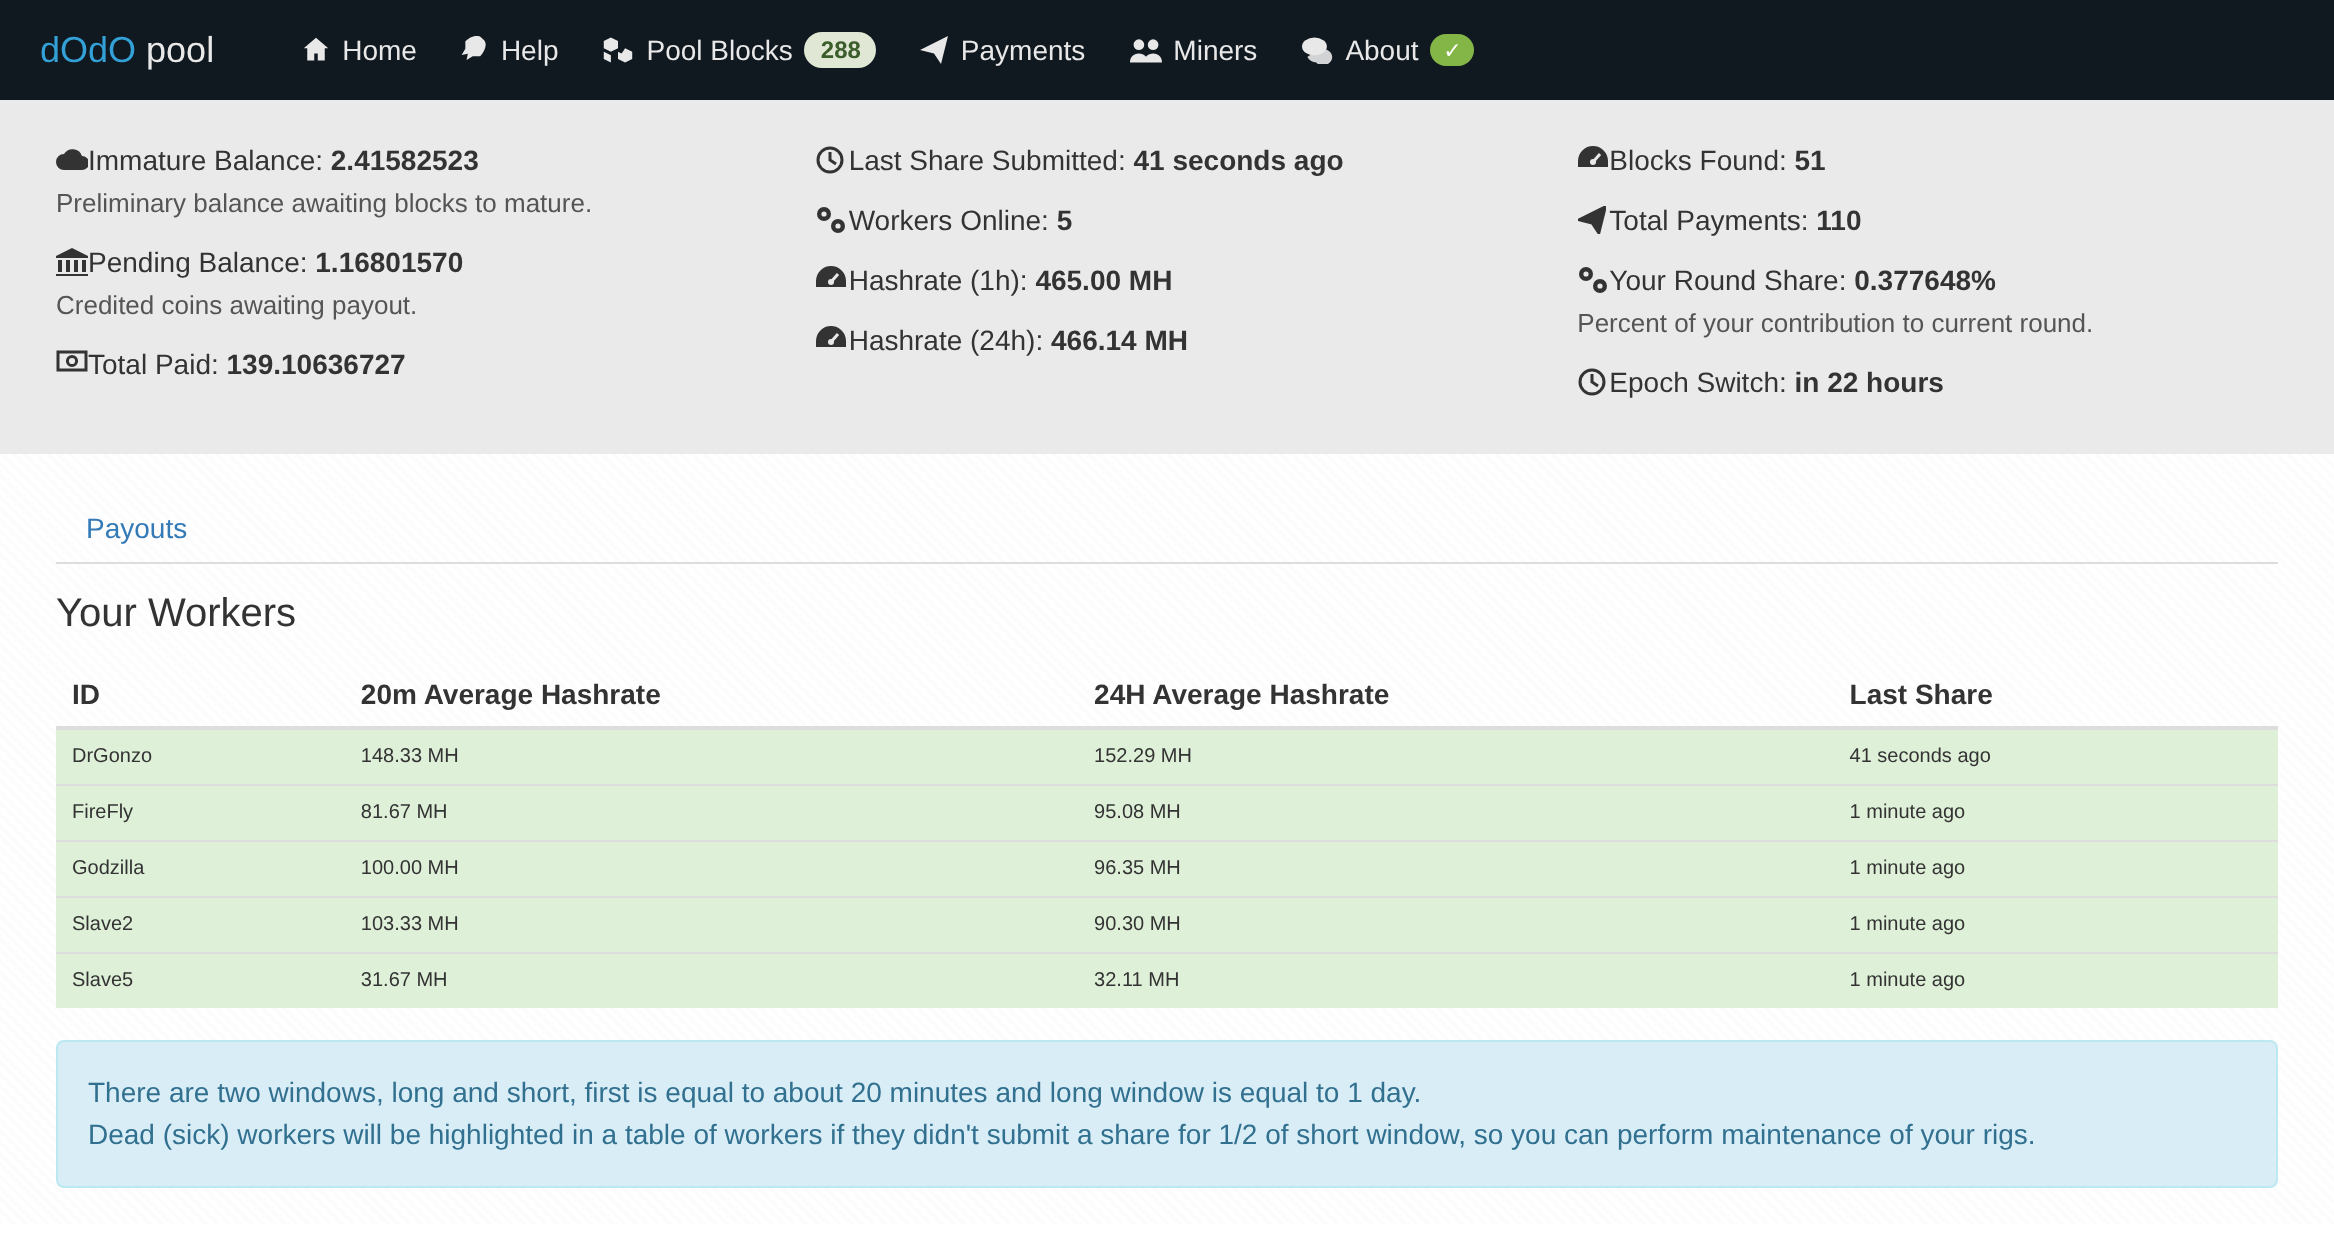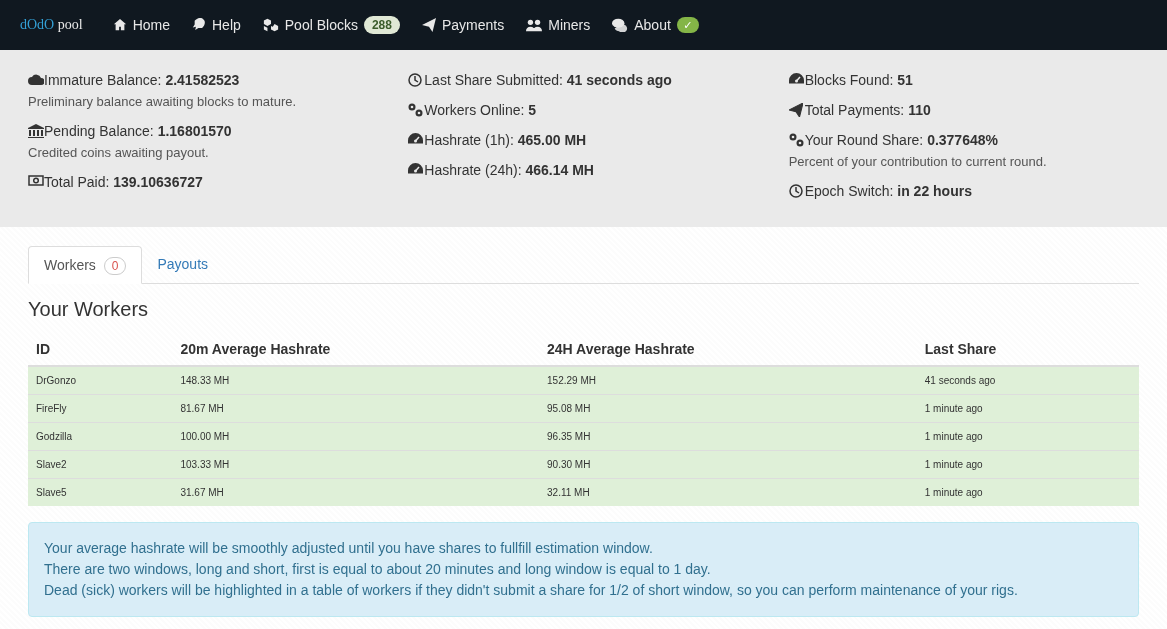--- a/index.html
+++ b/index.html
@@ -1,18 +1,18 @@
 <!DOCTYPE html>
 <html><head>
 <meta charset="utf-8">
 <style>
 * { box-sizing: border-box; margin: 0; padding: 0; }
 body { font-family: -apple-system, "Helvetica Neue", Helvetica, Arial, sans-serif; font-size: 14px; color: #333; background: #fff; }
 .navbar { background: #101820; color: #eee; height: 50px; display: flex; align-items: center; padding: 0 20px; }
-.brand { font-size: 14px; font-weight: 500; margin-right: 30px; font-family: Liberation Serif, serif; }
+.brand { font-size: 18px; font-weight: 500; margin-right: 44px; }
 .brand .b1 { color: #33a0d6; }
 .brand .b2 { color: #e8e8e8; }
 .nav-items { display: flex; gap: 22px; align-items: center; }
 .nav-item { color: #e8e8e8; cursor: pointer; display: flex; align-items: center; gap: 6px; font-size: 14px; }
 .badge-nav { background: #e0e8d5; color: #3b5c2b; border-radius: 10px; padding: 2px 8px; font-size: 12px; font-weight: bold; }
 .badge-check { background: #84b547; color: #fff; border-radius: 10px; width: 22px; height: 16px; display: inline-flex; align-items: center; justify-content: center; font-size: 11px; }
 .stats-panel { background: #eaeaea; padding: 22px 28px; display: flex; gap: 30px; }
 .stats-col { flex: 1; }
 .stat-row { display: flex; align-items: flex-start; margin-bottom: 6px; }
 .stat-icon { width: 16px; text-align: center; color: #333; flex-shrink: 0; padding-top: 1px; font-size: 14px; }
@@ -208,24 +208,20 @@
             <path d="M7 3v4l3 2"></path>
           </svg>
         </span>
       <span class="stat-text"><span>Epoch Switch: </span><b>in 22 hours</b></span>
     </div>
   </div>
 </div>
 
 <div class="content">
   <div class="tabs">
-    <div class="tab active">
-      <span>Workers</span>
-      <span class="badge-tab">0</span>
-    </div>
     <div class="tab">
       <span>Payouts</span>
     </div>
   </div>
 
   <h3>Your Workers</h3>
 
   <table>
     <thead>
       <tr>
@@ -263,17 +259,16 @@
         <tr class="ok">
           <td>Slave5</td>
           <td>31.67 MH</td>
           <td>32.11 MH</td>
           <td>1 minute ago</td>
         </tr>
       </tbody>
   </table>
 
   <div class="alert-info">
-    <div>Your average hashrate will be smoothly adjusted until you have shares to fullfill estimation window.</div>
     <div>There are two windows, long and short, first is equal to about 20 minutes and long window is equal to 1 day.</div>
     <div>Dead (sick) workers will be highlighted in a table of workers if they didn't submit a share for 1/2 of short window, so you can perform maintenance of your rigs.</div>
   </div>
 </div>
 
 </body></html>

